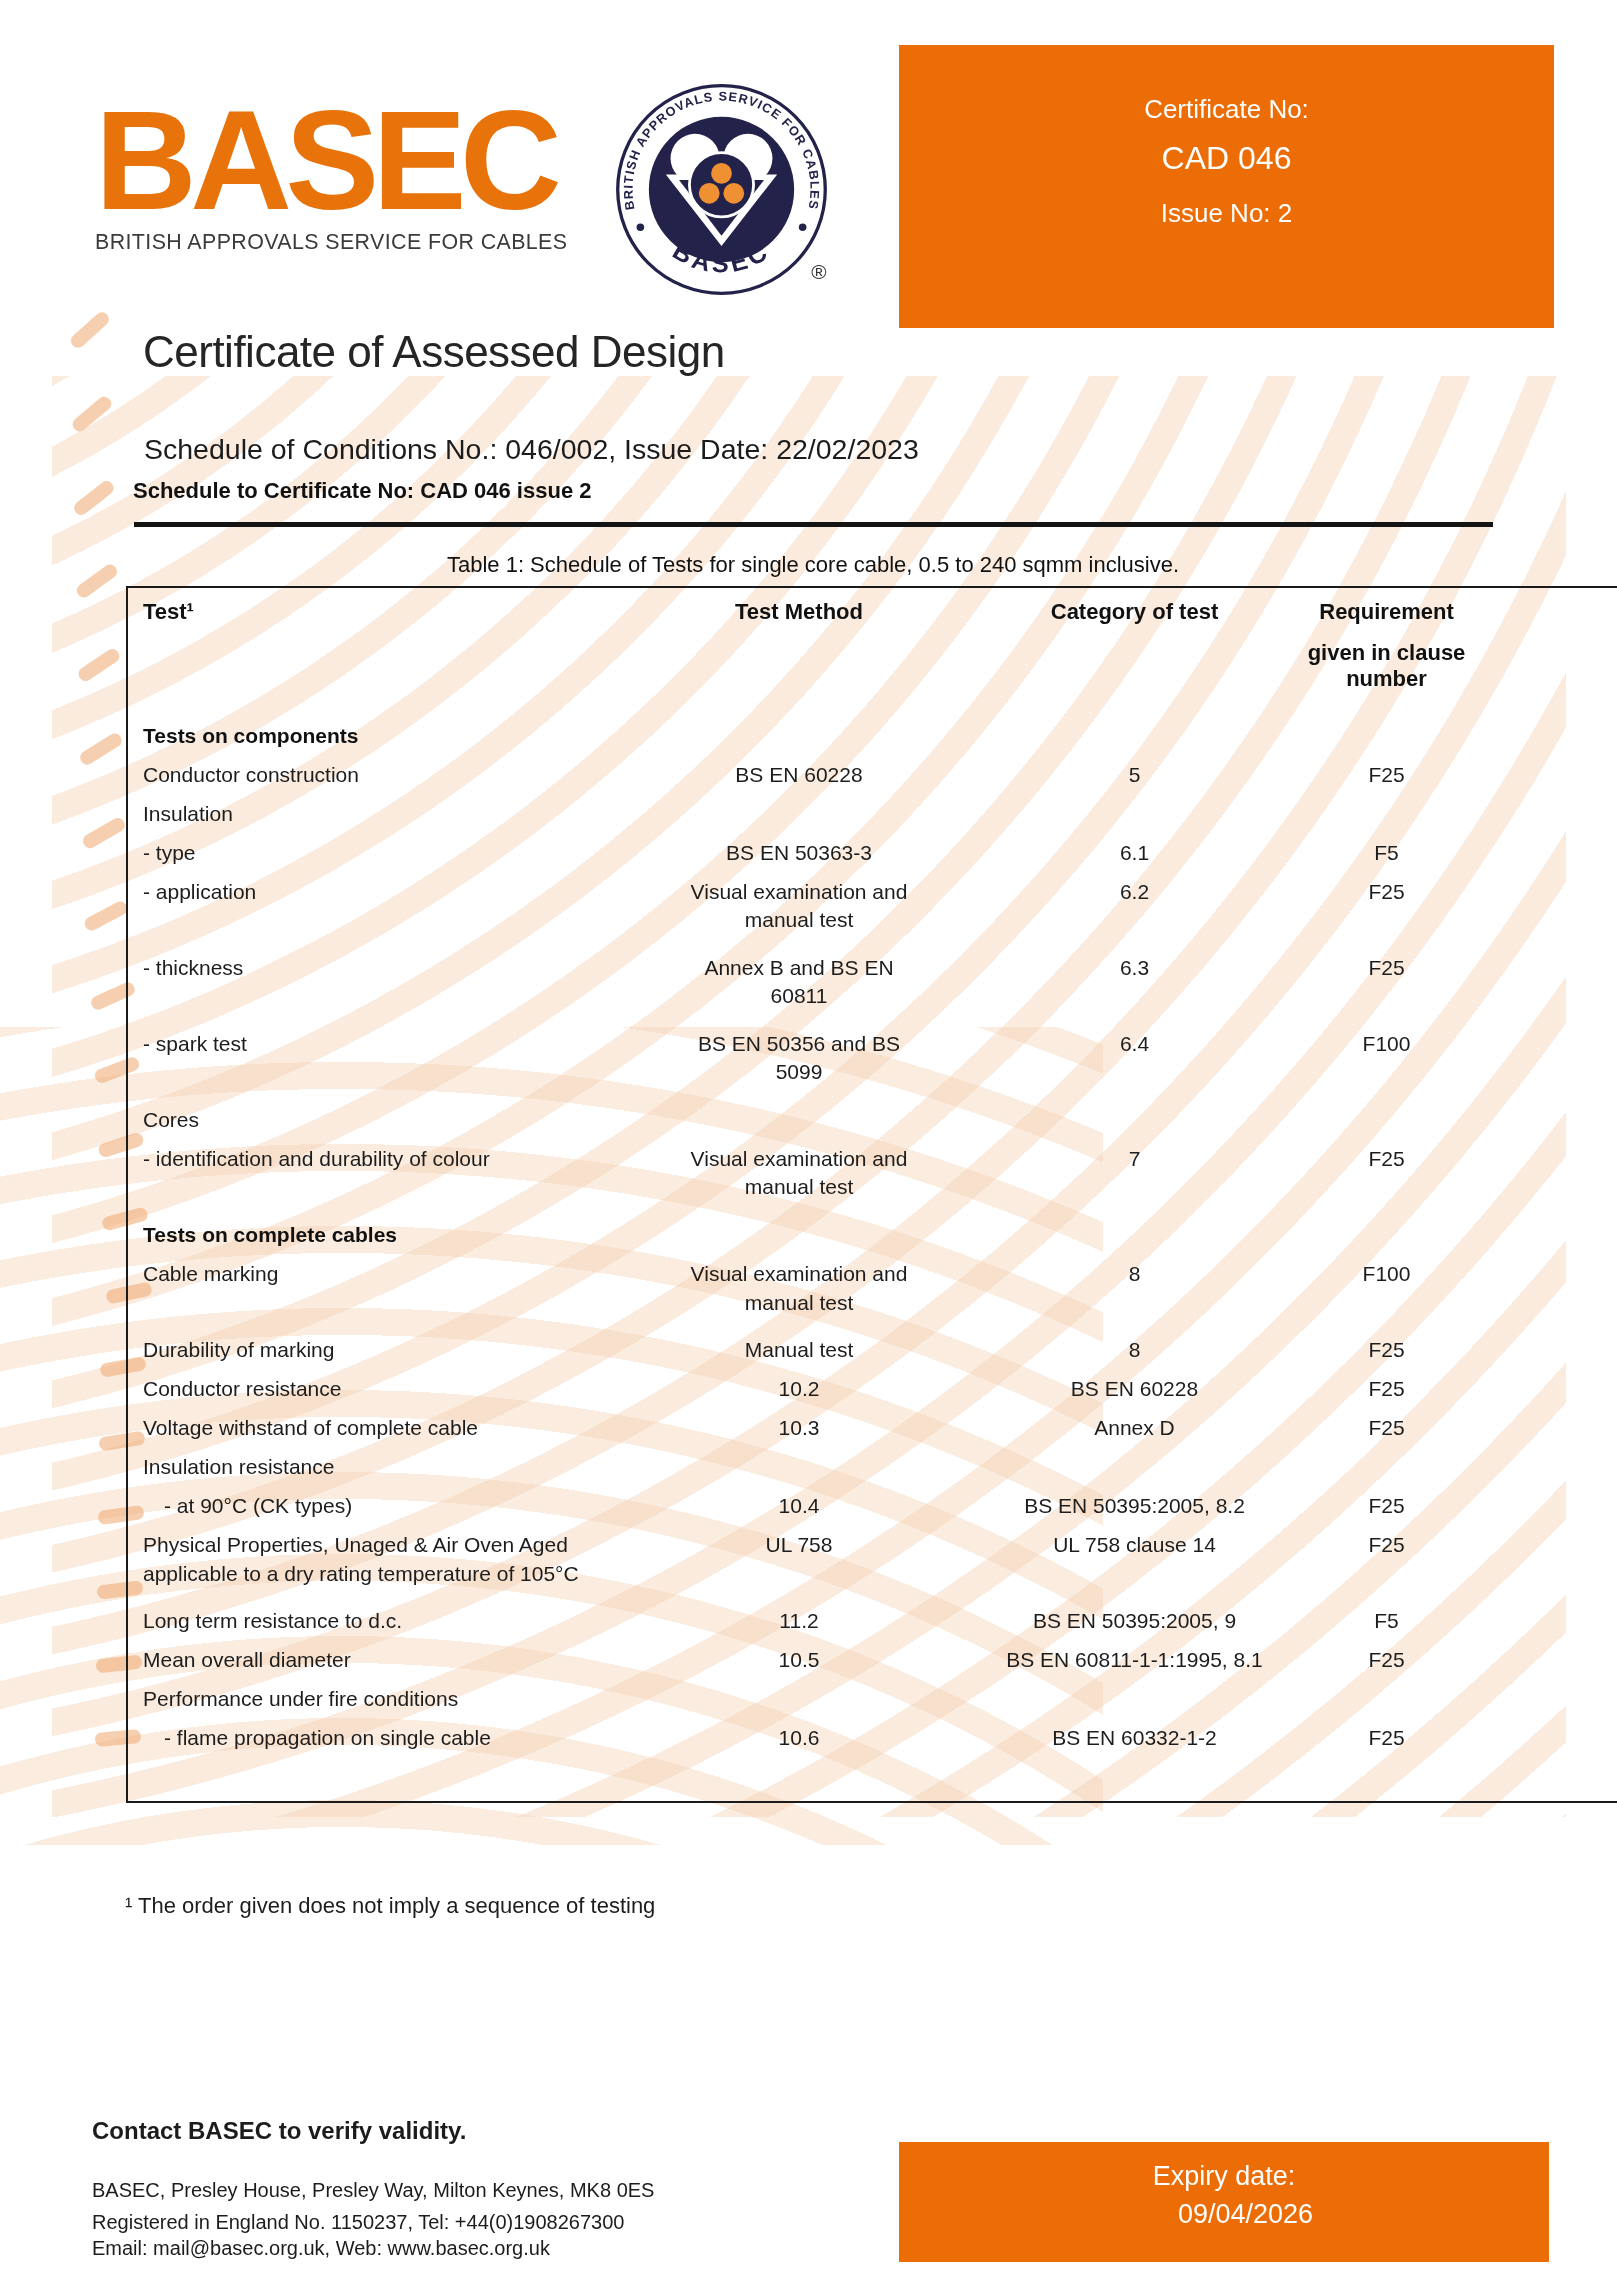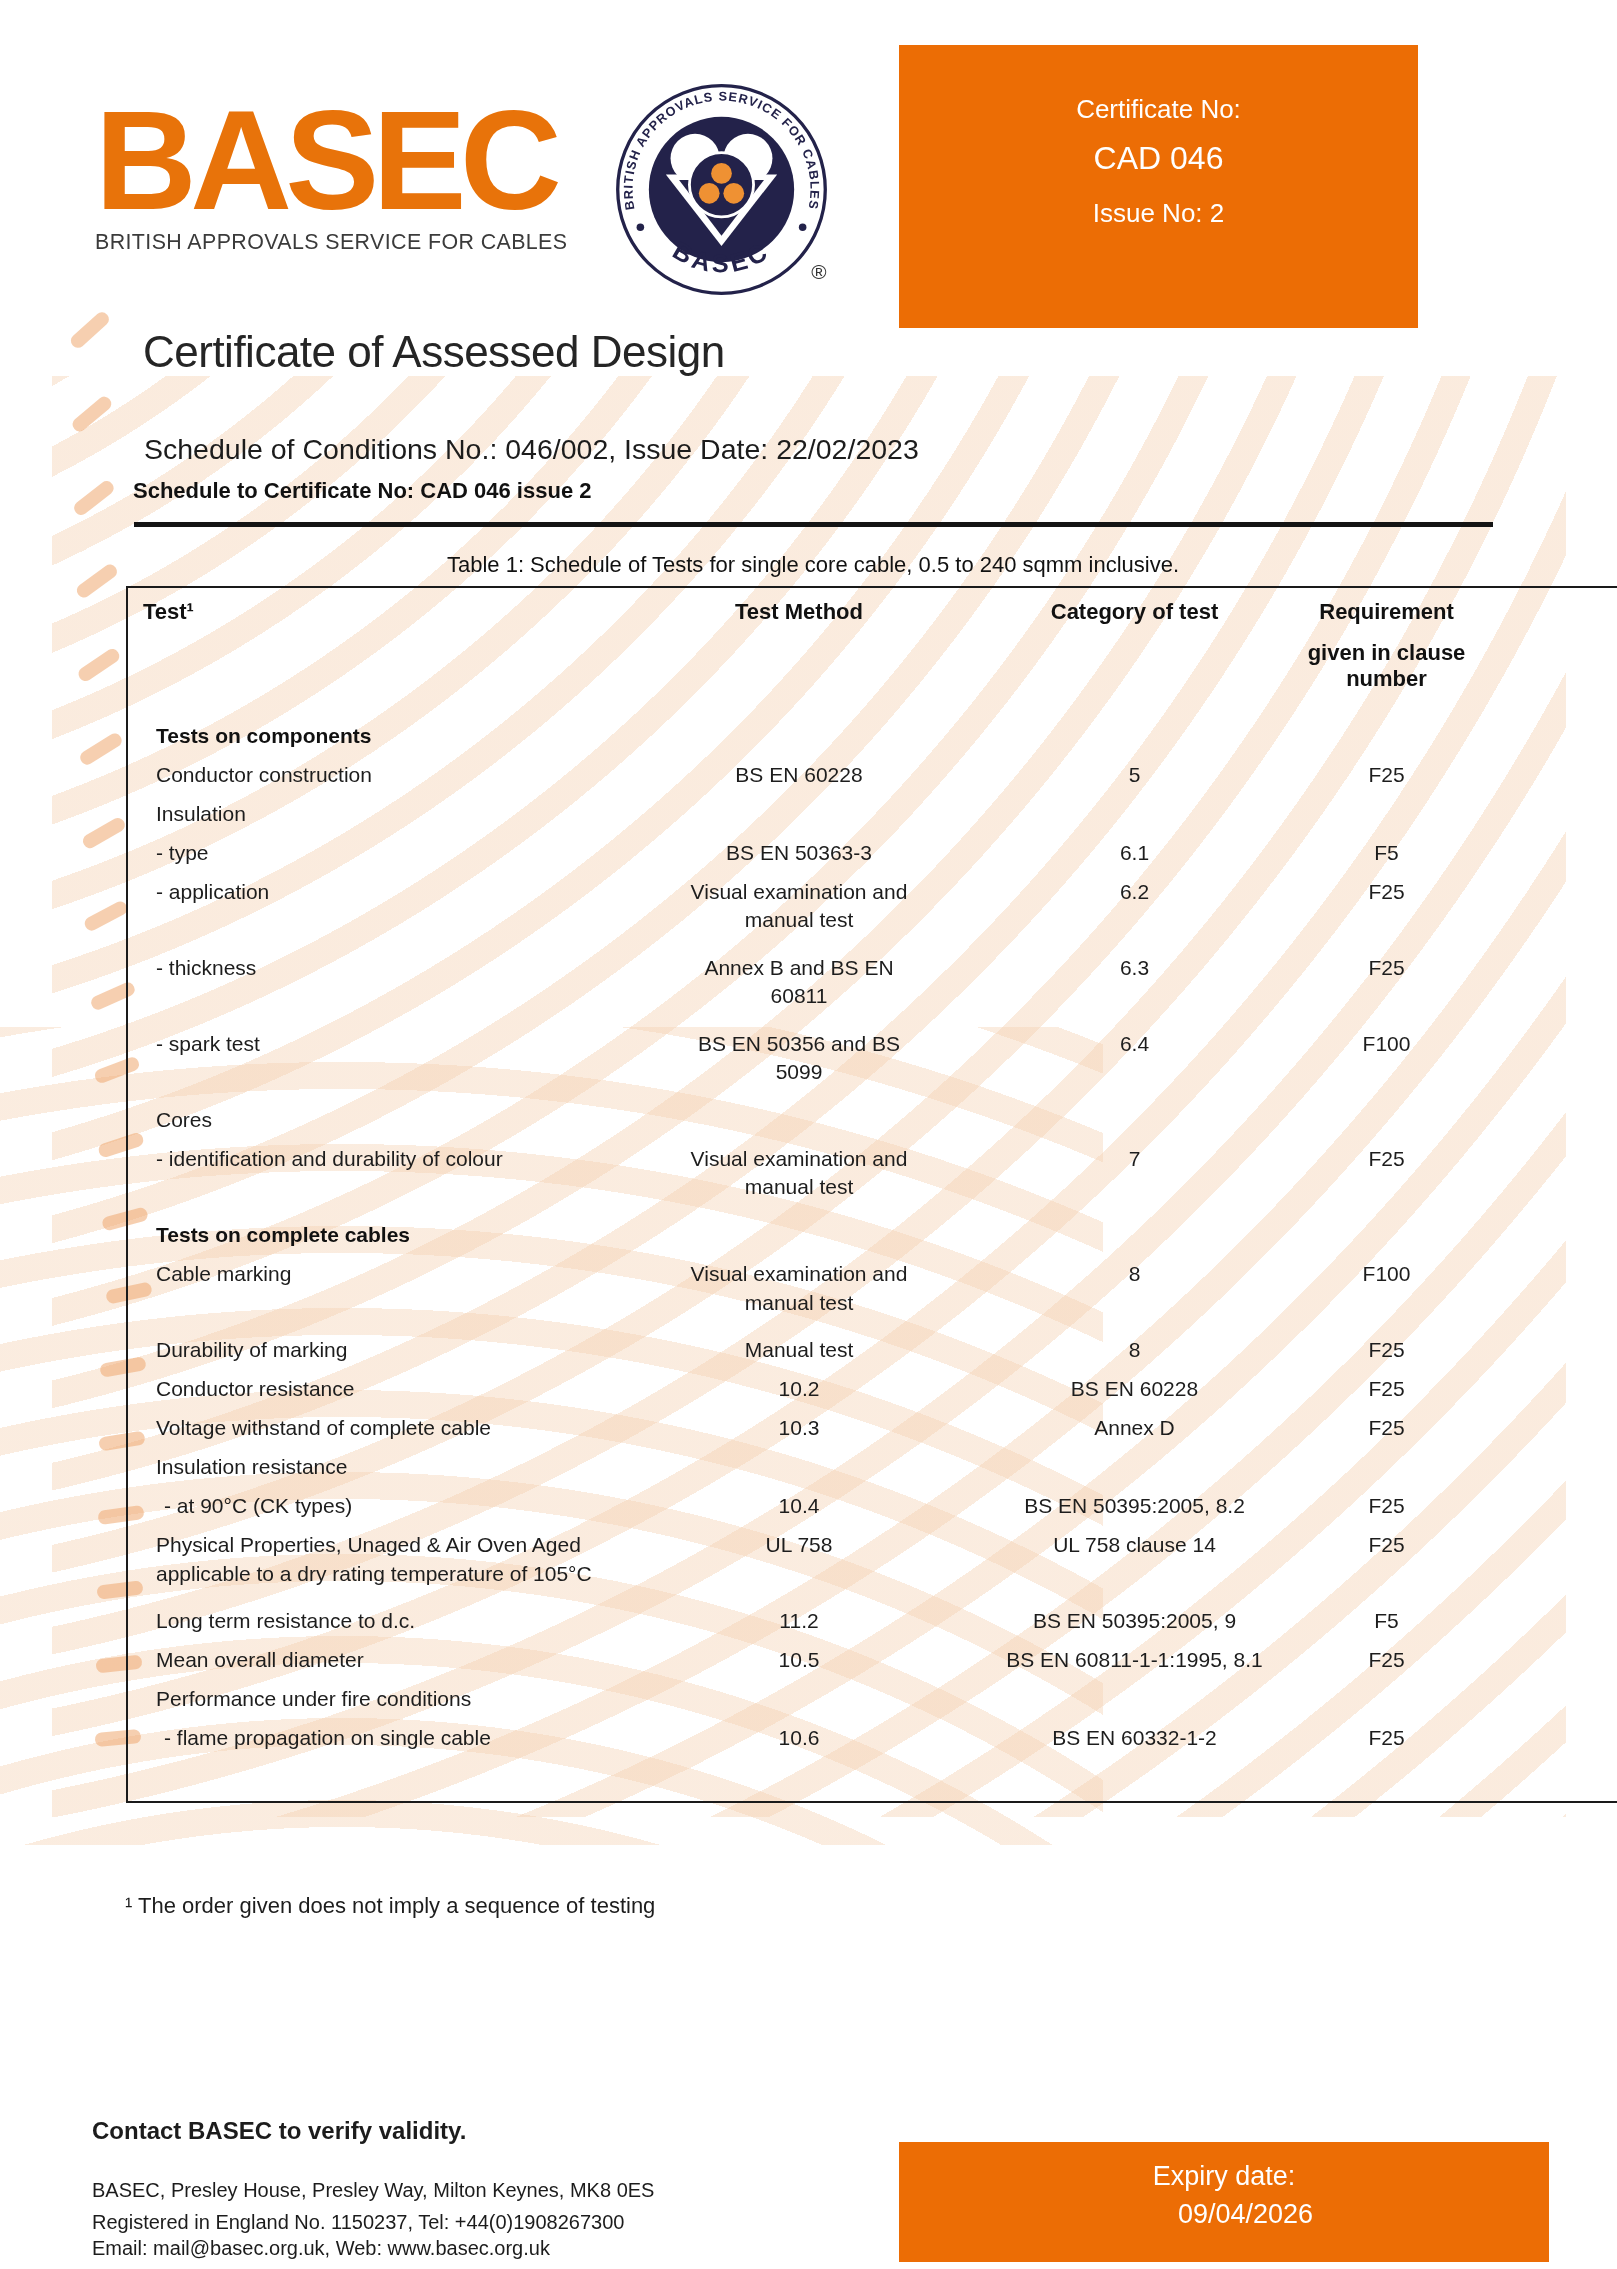--- a/index.html
+++ b/index.html
@@ -21,21 +21,21 @@
   .layer{position:absolute;inset:0;z-index:1;}
 
   
   .logo{position:absolute;left:95px;top:95px;}
   .logo .word{font-size:141px;line-height:131px;font-weight:bold;letter-spacing:-6.7px;color:#E8730A;}
   .logo .tag{margin-top:3.8px;font-size:21.4px;letter-spacing:0.4px;color:#3b3b3b;}
 
   .seal{position:absolute;left:613px;top:81px;width:217px;height:217px;}
 
   .box-orange{position:absolute;background:#EC6D05;color:#ffffff;text-align:center;}
-  .certbox{left:899px;top:45px;width:519px;height:283px;}
+  .certbox{left:899px;top:45px;width:655px;height:283px;}
   .certbox .l1{padding-top:49px;font-size:26px;}
   .certbox .l2{margin-top:15px;font-size:32px;}
   .certbox .l3{margin-top:21px;font-size:26px;}
   .expbox{left:899px;top:2142px;width:650px;height:120px;}
   .expbox .l1{padding-top:15px;font-size:27px;line-height:38px;}
   .expbox .l2{font-size:27px;line-height:38px;padding-left:43px;}
 
   .doc-title{position:absolute;left:143px;top:327px;font-size:44px;letter-spacing:-0.5px;color:#252525;}
 
   .sched1{position:absolute;left:144px;top:433px;font-size:28.5px;color:#1c1c1c;}
@@ -49,21 +49,21 @@
     border:2.9px solid #1a1a1a;box-sizing:border-box;overflow:hidden;}
   .thead{display:grid;grid-template-columns:476px 390px 281px 223px;padding-top:11.4px;
     font-size:22px;font-weight:bold;color:#111;}
   .thead .h-test{padding-left:15px;}
   .thead .c{text-align:center;}
   .thead .h-req .sub{display:block;margin-top:15px;font-weight:bold;}
   .tbody{padding-top:17px;}
   .trow{display:grid;grid-template-columns:476px 390px 281px 223px;
     font-size:21px;line-height:28.5px;padding:4.8px 0 5.7px 0;color:#1d1d1d;}
   .trow .cell{white-space:pre-line;}
-  .trow .c-test{padding-left:28px;}
+  .trow .c-test{padding-left:15px;}
   .trow.indent .c-test{padding-left:36px;}
   .trow .c-mid{text-align:center;}
   .trow.section{font-weight:bold;color:#111;margin-top:7.6px;}
   .trow.gap{margin-top:7.6px;}
   .trow.ml{margin-bottom:8.6px;}
 
   .footnote{position:absolute;left:125px;top:1893px;font-size:22px;color:#1d1d1d;}
   .contact{position:absolute;left:92px;top:2117px;font-size:24px;color:#1c1c1c;font-weight:bold;}
   .addr1{position:absolute;left:92px;top:2179px;font-size:20px;color:#1c1c1c;}
   .addr2{position:absolute;left:92px;top:2211px;font-size:20px;color:#1c1c1c;}

